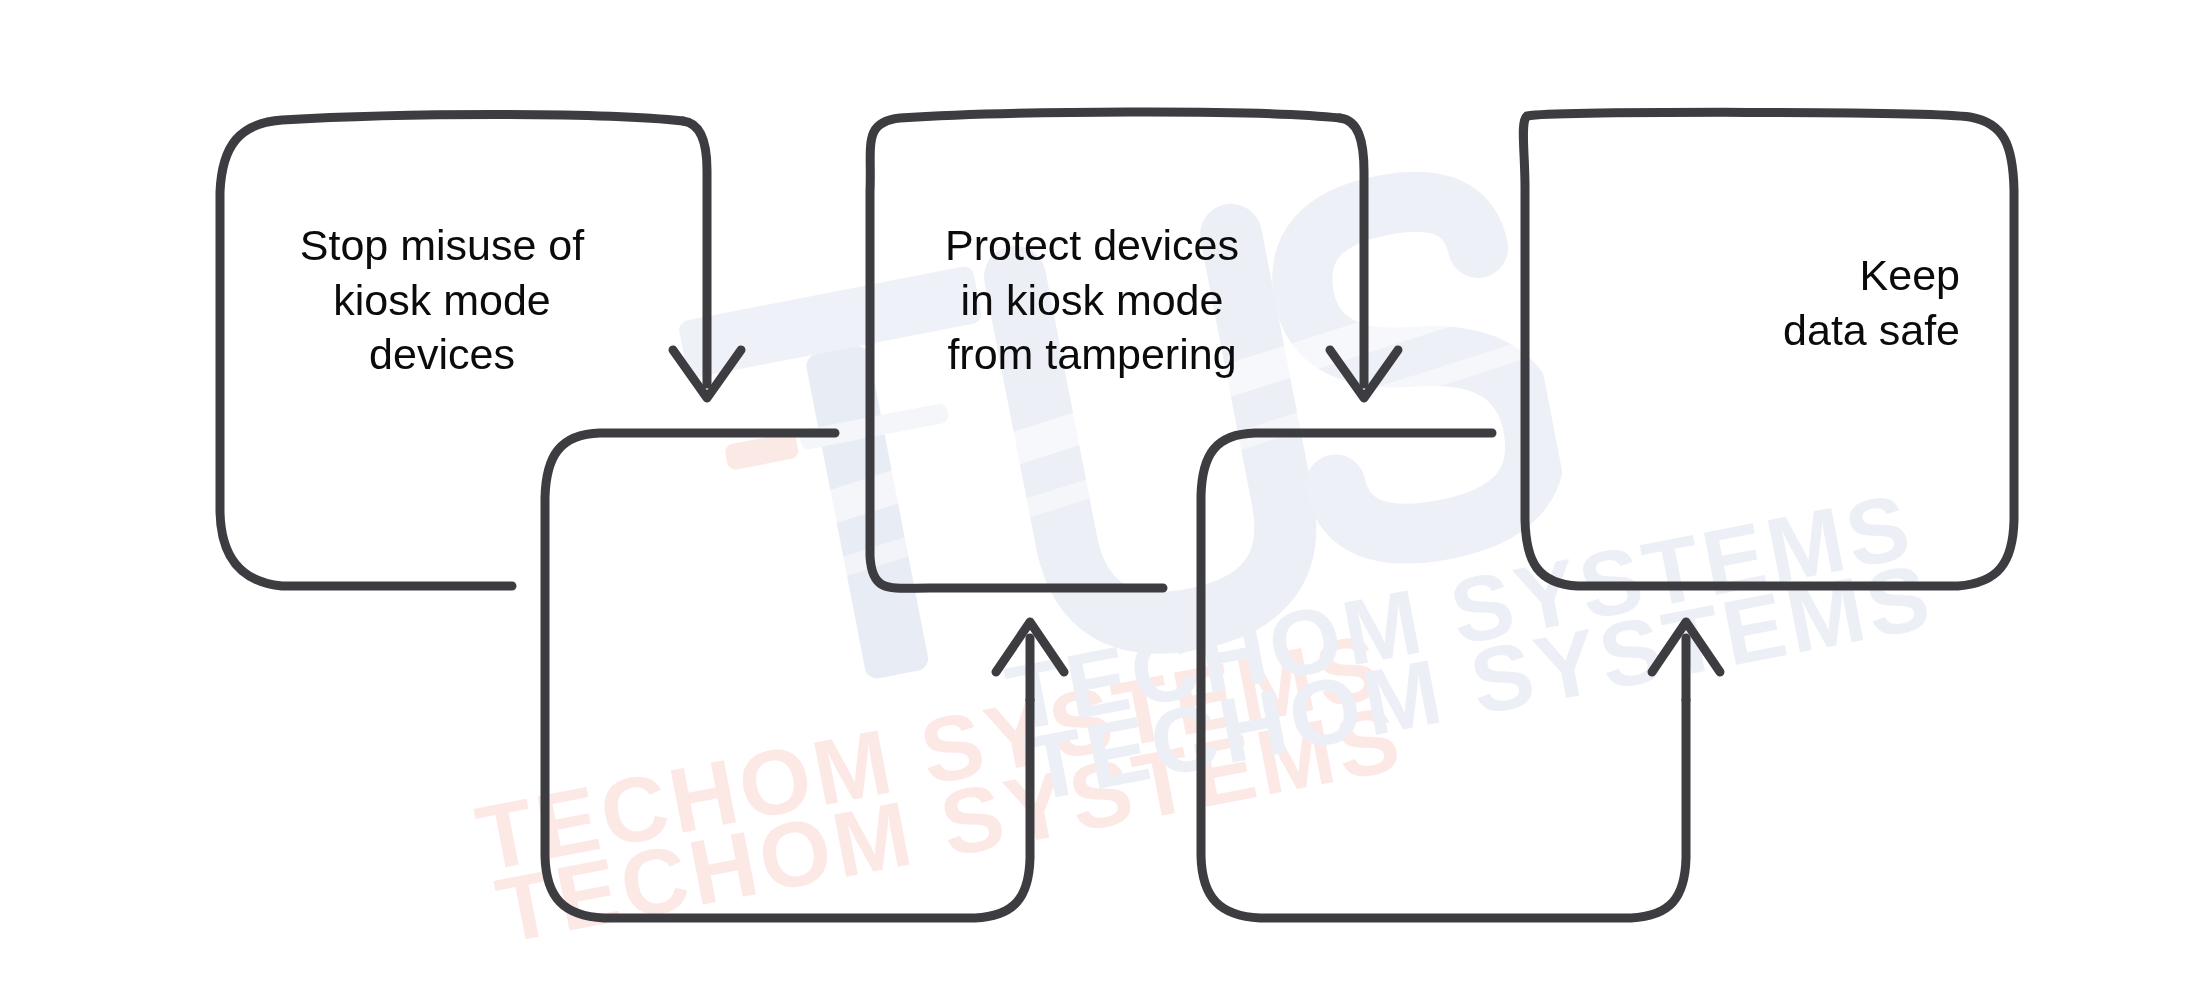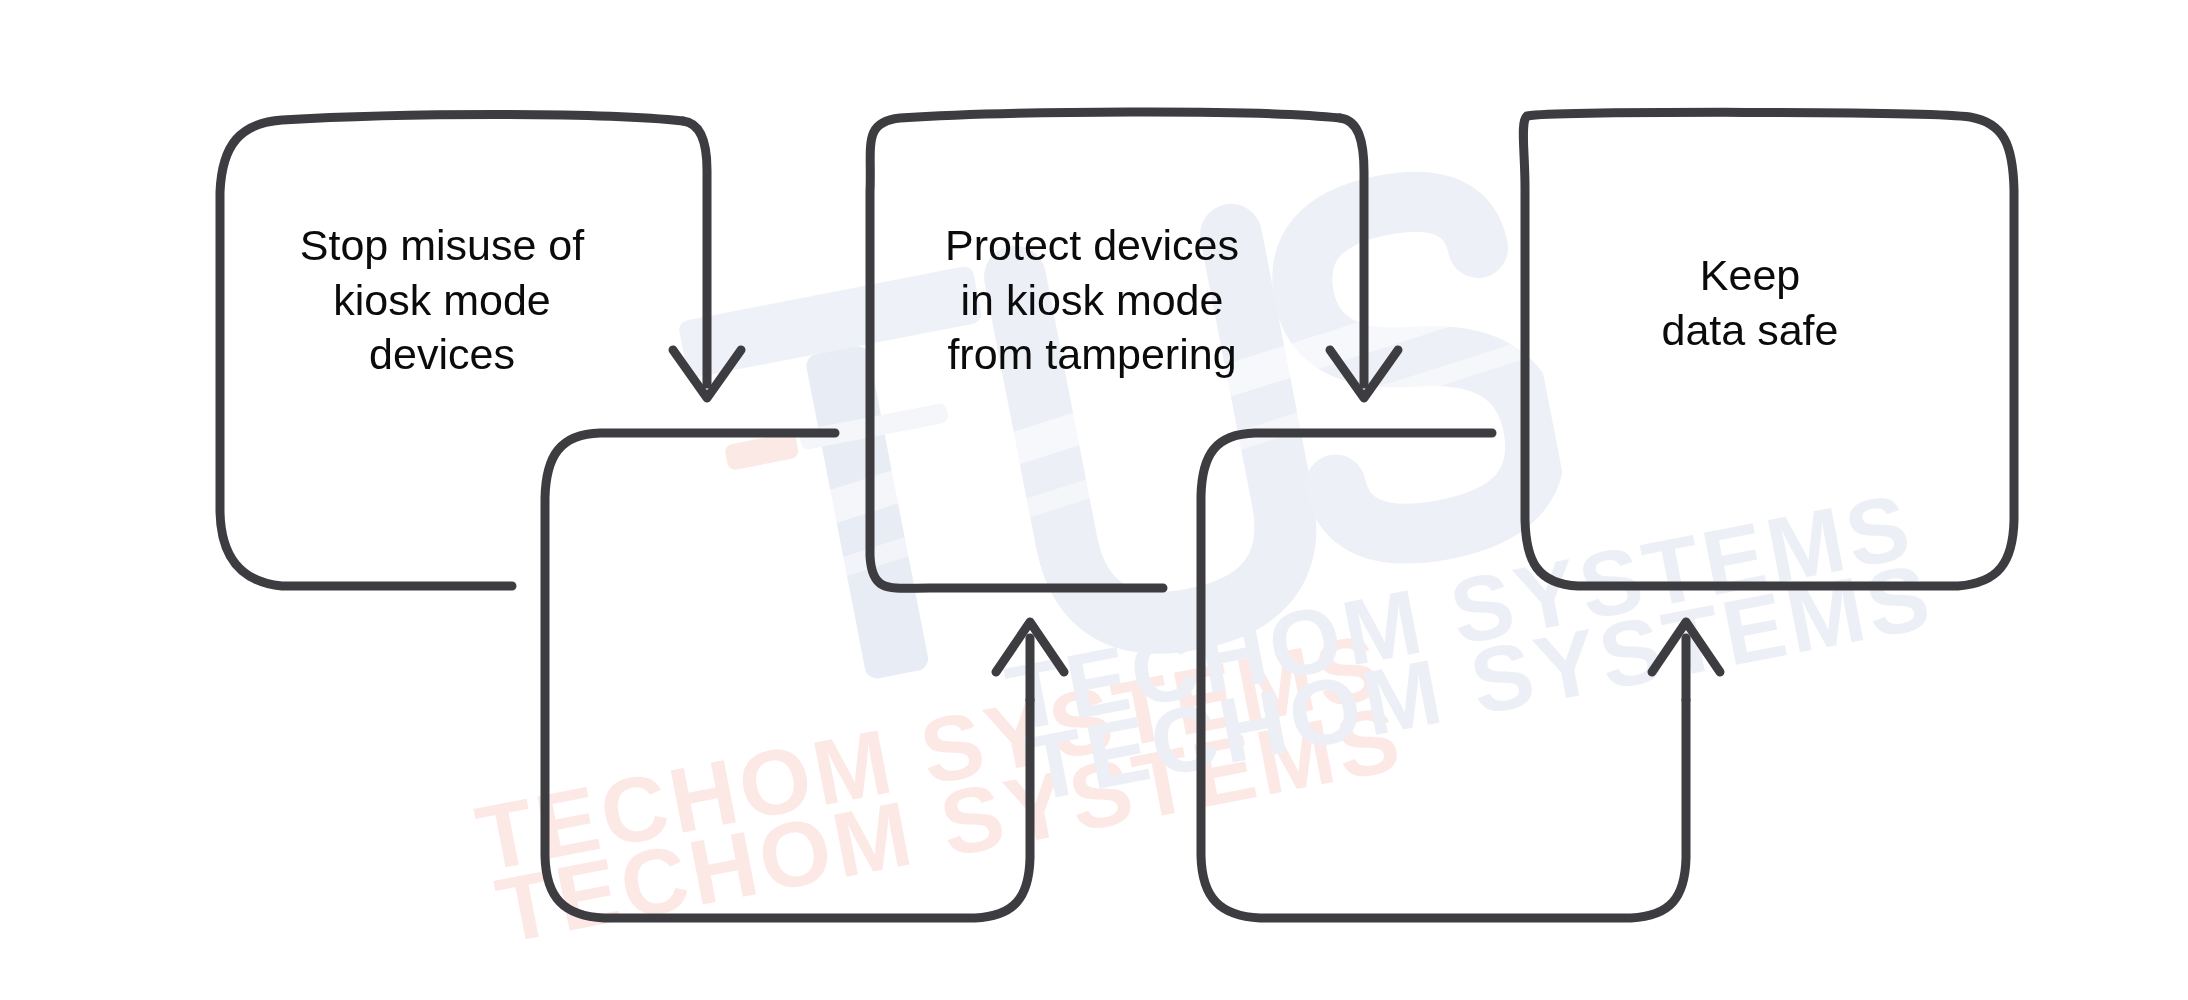--- a/index.html
+++ b/index.html
@@ -75,21 +75,21 @@
     line-height: 1.27;
     font-weight: 400;
     white-space: pre-line;
   }
 
   
   #label-0 { left: 232px; top: 218px; width: 420px; }
   #label-1 { left: 556px; top: 648px; width: 420px; }
   #label-2 { left: 876px; top: 218px; width: 432px; }
   #label-3 { left: 1212px; top: 648px; width: 432px; }
-  #label-4 { left: 1540px; top: 248px; width: 420px; }
+  #label-4 { left: 1540px; top: 248px; width: 420px; text-align: right; }
 </style>
 </head>
 <body>
 
 <div id="canvas">
 
   <div class="wm-layer">
     <svg class="wm-logo" viewBox="0 0 860 500">
 
       <rect x="20" y="40" width="300" height="58" rx="10" fill="#eef1f7"></rect>

